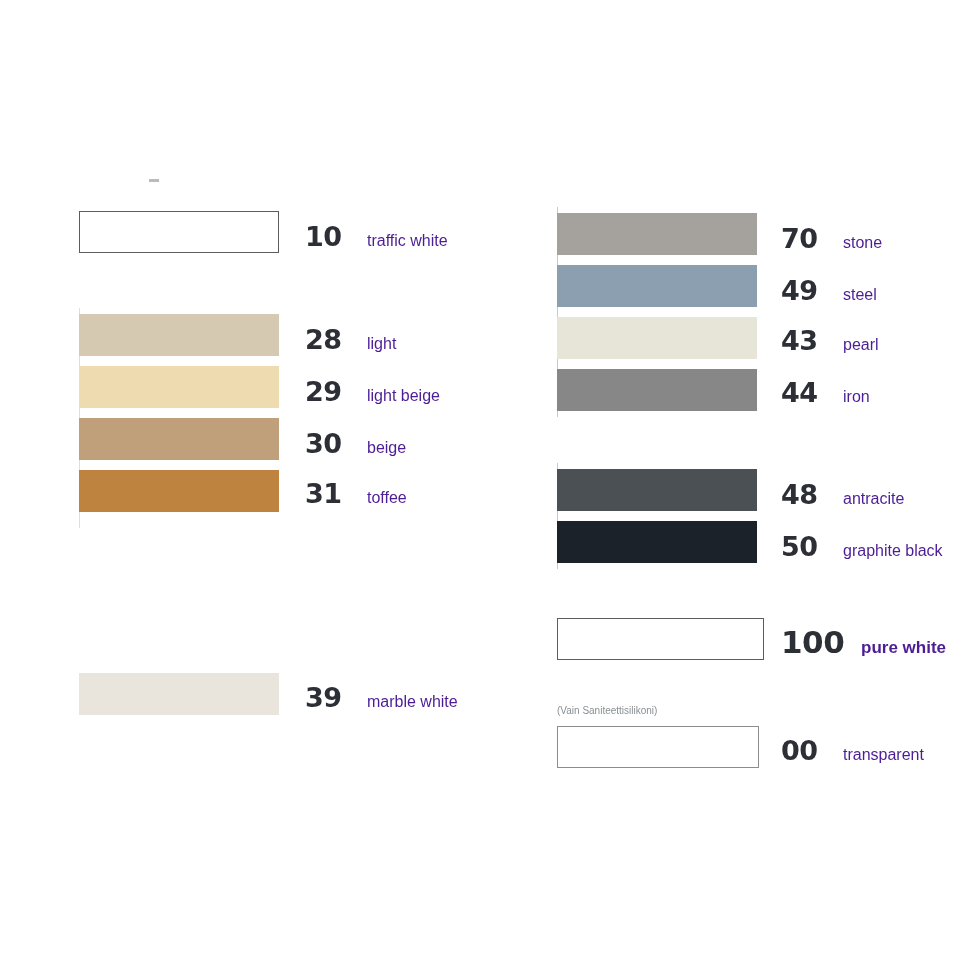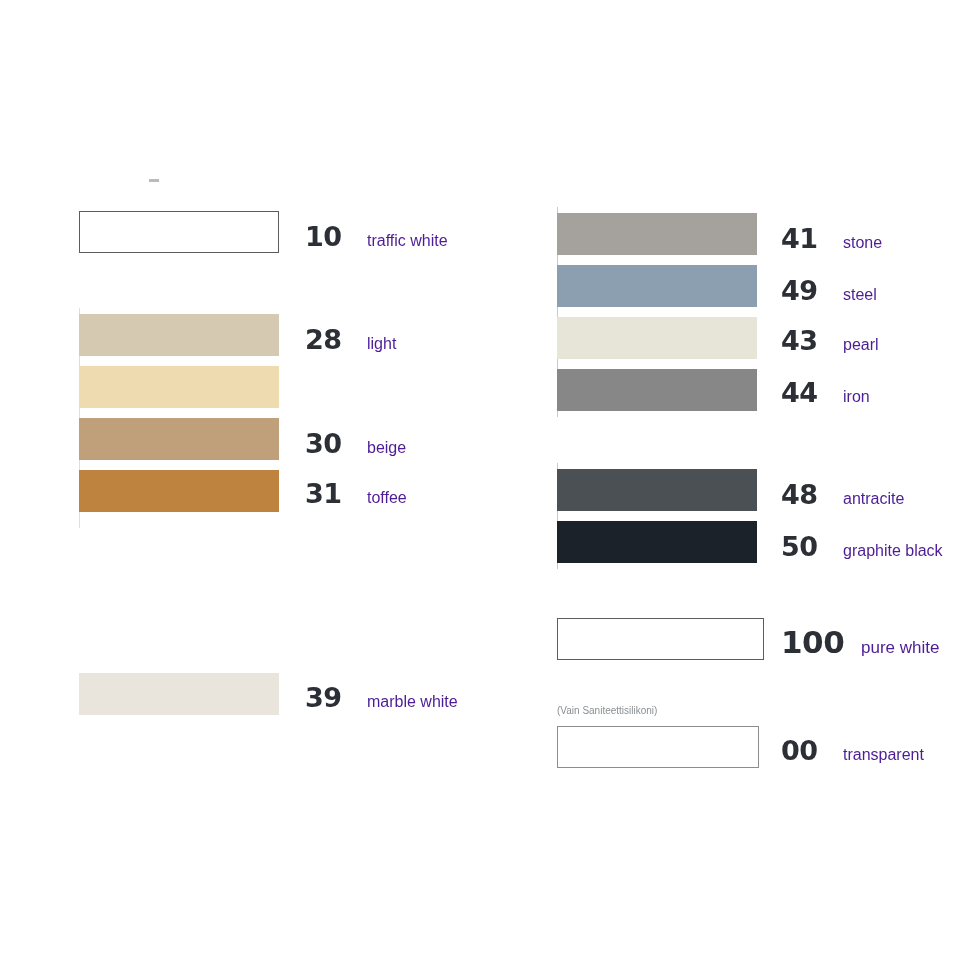--- a/index.html
+++ b/index.html
@@ -70,20 +70,21 @@
     font-size: 16px;
     color: #4c1d95;
     margin-left: 2px;
   }
   .row-label.big .code {
     font-size: 31px;
     min-width: 78px;
   }
   .row-label.big .name {
     font-size: 17px;
+    font-weight: bold;
   }
 
   .caption {
     position: absolute;
     font-family: "Liberation Sans", sans-serif;
     font-size: 10px;
     color: #8a8f93;
     white-space: nowrap;
   }
 
@@ -113,20 +114,24 @@
     <div class="rail"></div>
     <div class="swatch" style="top:0px;   background:#d6c9b2;"></div>
     <div class="swatch" style="top:52px;  background:#eedcb0;"></div>
     <div class="swatch" style="top:104px; background:#bfa07a;"></div>
     <div class="swatch" style="top:156px; background:#bf8340;"></div>
   </div>
   <div class="row-label" style="left:268px; top:324px;">
     <span class="code">28</span>
     <span class="name">light</span>
   </div>
+  <div class="row-label" style="left:268px; top:376px;">
+    <span class="code">29</span>
+    <span class="name">light beige</span>
+  </div>
   <div class="row-label" style="left:268px; top:428px;">
     <span class="code">30</span>
     <span class="name">beige</span>
   </div>
   <div class="row-label" style="left:268px; top:478px;">
     <span class="code">31</span>
     <span class="name">toffee</span>
   </div>
 
   <div class="group" style="left:42px; top:673px; width:200px; height:42px;">
@@ -138,21 +143,21 @@
   </div>
 
   <div class="group" style="left:520px; top:213px; width:200px; height:198px;">
     <div class="rail dark"></div>
     <div class="swatch" style="top:0px;   background:#a5a29d;"></div>
     <div class="swatch" style="top:52px;  background:#8c9fb0;"></div>
     <div class="swatch" style="top:104px; background:#e6e5d7;"></div>
     <div class="swatch" style="top:156px; background:#878787;"></div>
   </div>
   <div class="row-label" style="left:744px; top:223px;">
-    <span class="code">41</span>
+    <span class="code">70</span>
     <span class="name">stone</span>
   </div>
   <div class="row-label" style="left:744px; top:275px;">
     <span class="code">49</span>
     <span class="name">steel</span>
   </div>
   <div class="row-label" style="left:744px; top:325px;justify-content:center;">
     <span class="code">43</span>
     <span class="name">pearl</span>
   </div>

